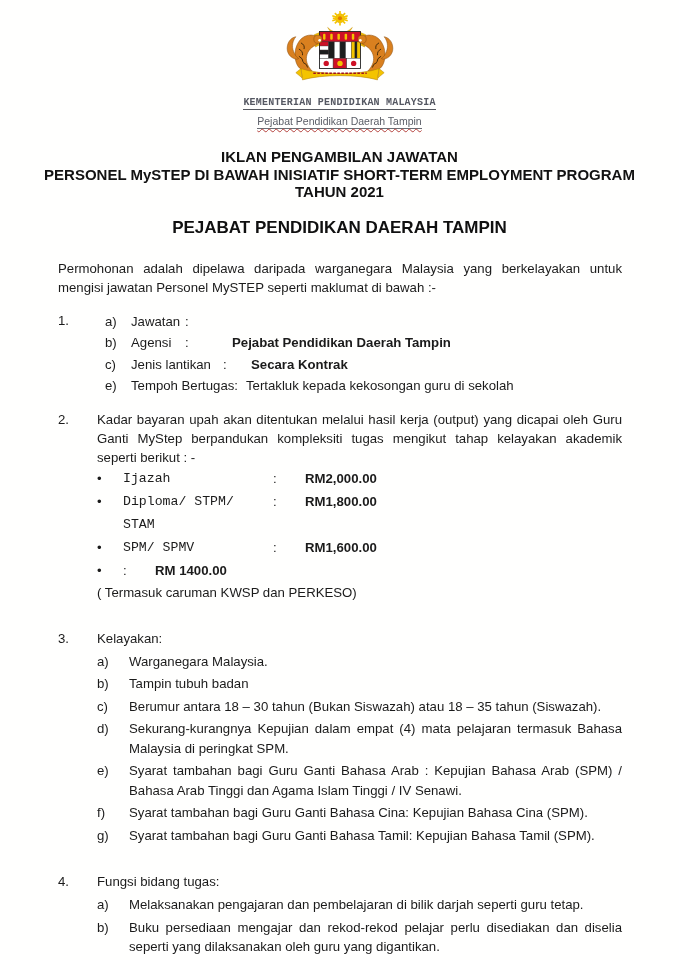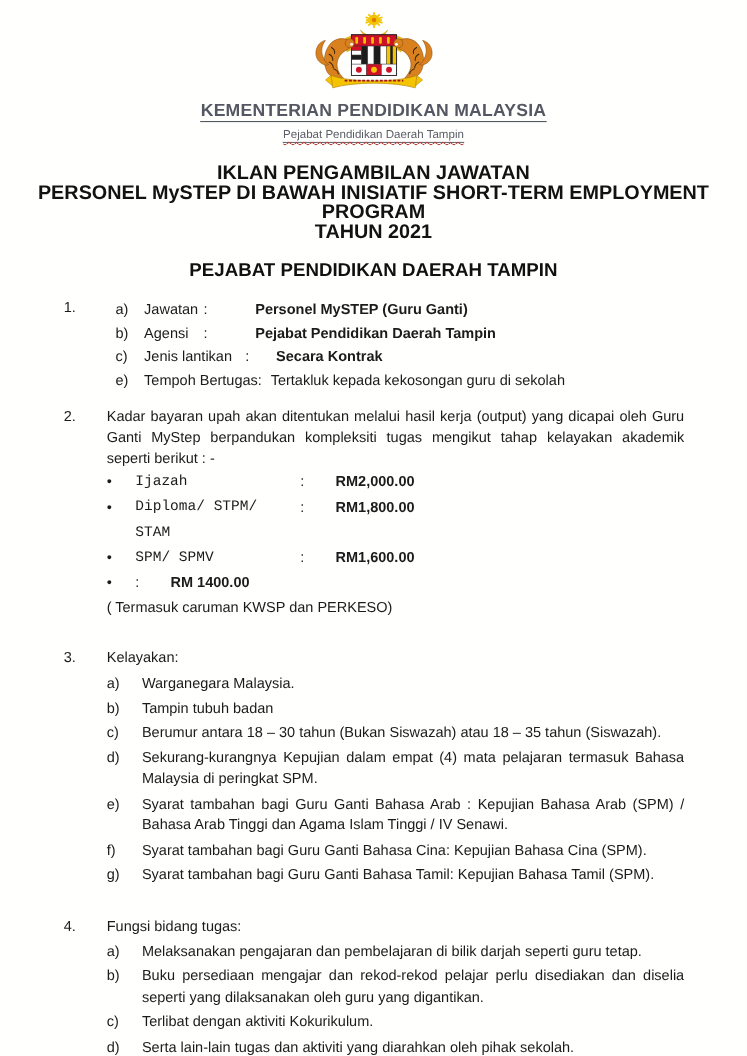--- a/index.html
+++ b/index.html
@@ -6,31 +6,31 @@
   .page{
     position:relative;width:679px;height:960px;margin:0 auto;background:#fffffe;
     font-family:"Liberation Sans", sans-serif;color:#161616;overflow:hidden;
     box-sizing:border-box;
   }
   
   .letterhead{padding-top:9px;text-align:center;}
   .logo-wrap{display:inline-block;line-height:0;}
   .lh-ministry{display:block;margin-top:2px;}
   .lh-ministry span{
-    font-size:16px;font-weight:700;color:#555862;letter-spacing:.2px;
-    border-bottom:1.4px solid #55585f;padding-bottom:1px;
+    font-size:10px;font-weight:700;color:#555862;letter-spacing:.2px;
+    border-bottom:1.4px solid #55585f;padding-bottom:1px;font-family:Liberation Mono, monospace;
   }
   .lh-office{display:block;margin-top:2px;}
   .lh-office span{
     font-size:10.5px;color:#5a5d66;
     text-decoration:underline wavy #b5413c 1px;text-underline-offset:3px;
     border-bottom:1px solid #6a6d74;padding-bottom:1px;
   }
   
-  .ad-title{margin-top:19px;text-align:center;font-weight:700;font-size:18px;line-height:17.5px;color:#121212;}
+  .ad-title{margin-top:19px;text-align:center;font-weight:700;font-size:15px;line-height:17.5px;color:#121212;}
   .dept-title{margin-top:17px;text-align:center;font-weight:700;font-size:17px;color:#101010;}
   
   .content{margin:0 57px 0 58px;font-size:13.2px;line-height:19px;color:#1b1b1b;}
   .intro{margin-top:21px;text-align:justify;}
   .sec{margin-top:0;}
   .sec-row{display:flex;}
   .num-col{width:39px;flex:0 0 39px;}
   .sec-body{flex:1;}
   
   .s1{margin-top:14px;}
@@ -154,29 +154,29 @@
 
   <div class="ad-title">
     <div>IKLAN PENGAMBILAN JAWATAN</div>
     <div>PERSONEL MySTEP DI BAWAH INISIATIF SHORT-TERM EMPLOYMENT PROGRAM</div>
     <div>TAHUN 2021</div>
   </div>
   <div class="dept-title">PEJABAT PENDIDIKAN DAERAH TAMPIN</div>
 
   <div class="content">
 
+    <p class="intro">Permohonan adalah dipelawa daripada warganegara Malaysia yang berkelayakan untuk mengisi jawatan Personel MySTEP seperti maklumat di bawah :-</p>
 
     <div class="sec s1 sec-row">
       <div class="num-col">1.</div>
       <div class="sec-body">
         <div class="f-row">
           <span class="f-letter">a)</span>
           <span class="f-label-a">Jawatan</span>
           <span class="f-colon-ab">:</span>
-          <span class="bold">Personel MySTEP (Guru Ganti)</span>
         </div>
         <div class="f-row">
           <span class="f-letter">b)</span>
           <span class="f-label-b">Agensi</span>
           <span class="f-colon-ab">:</span>
           <span class="bold">Pejabat Pendidikan Daerah Tampin</span>
         </div>
         <div class="f-row">
           <span class="f-letter">c)</span>
           <span class="f-label-c">Jenis lantikan</span>

